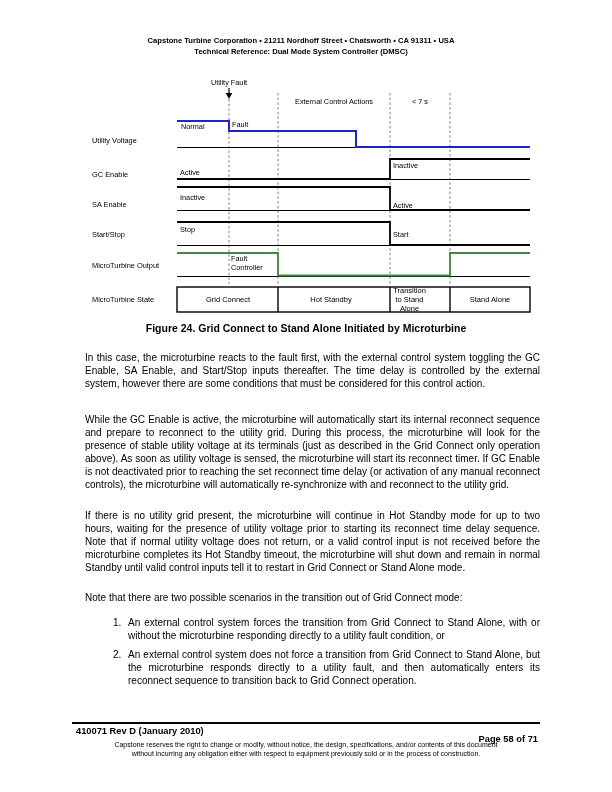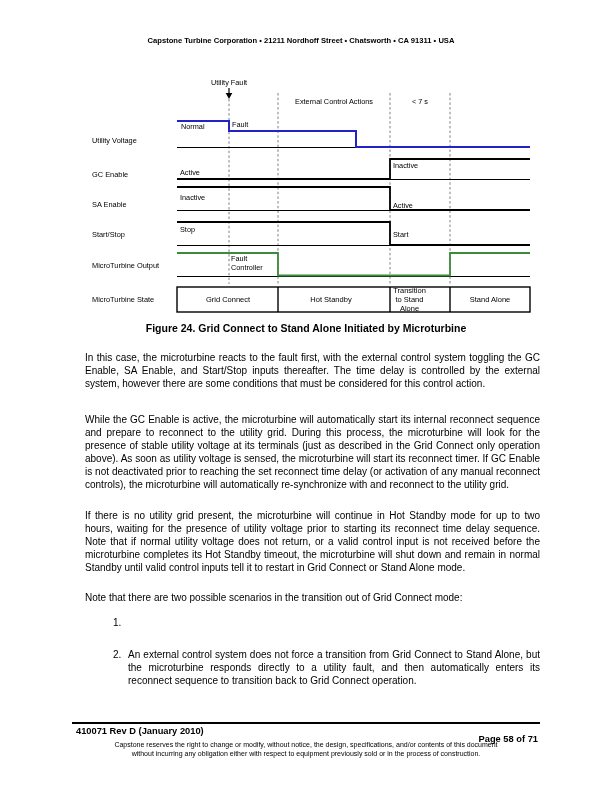--- a/index.html
+++ b/index.html
@@ -32,20 +32,21 @@
   .footer-page { position:absolute; right:74px; top:734px; font-size:9.3px; font-weight:bold; }
   .legal { position:absolute; left:72px; width:468px; text-align:center; font-size:7px;
     white-space:nowrap; }
 </style>
 </head>
 <body>
 
 <div class="page">
 
   <div class="hdr-line" style="top:36px">Capstone Turbine Corporation • 21211 Nordhoff Street • Chatsworth • CA 91311 • USA</div>
+  <div class="hdr-line" style="top:47px">Technical Reference: Dual Mode System Controller (DMSC)</div>
 
   <svg class="diagram-svg" width="612" height="792" viewBox="0 0 612 792">
     <g fill="none" stroke-width="1" stroke-dasharray="2.5,2.2" stroke="#808080">
       <line x1="229" y1="99" x2="229" y2="284"></line>
       <line x1="278" y1="93" x2="278" y2="284"></line>
       <line x1="390" y1="93" x2="390" y2="284"></line>
       <line x1="450" y1="93" x2="450" y2="284"></line>
     </g>
     <g>
       <line x1="229" y1="88" x2="229" y2="93.5" stroke="#000" stroke-width="1.2"></line>
@@ -101,20 +102,21 @@
   <div class="state-label" style="left:451px; width:78px">Stand Alone</div>
 
   <div class="caption">Figure 24. Grid Connect to Stand Alone Initiated by Microturbine</div>
 
   <div class="para" style="top:351px">In this case, the microturbine reacts to the fault first, with the external control system toggling the GC Enable, SA Enable, and Start/Stop inputs thereafter. The time delay is controlled by the external system, however there are some conditions that must be considered for this control action.</div>
   <div class="para" style="top:413px">While the GC Enable is active, the microturbine will automatically start its internal reconnect sequence and prepare to reconnect to the utility grid. During this process, the microturbine will look for the presence of stable utility voltage at its terminals (just as described in the Grid Connect only operation above). As soon as utility voltage is sensed, the microturbine will start its reconnect timer. If GC Enable is not deactivated prior to reaching the set reconnect time delay (or activation of any manual reconnect controls), the microturbine will automatically re-synchronize with and reconnect to the utility grid.</div>
   <div class="para" style="top:509px">If there is no utility grid present, the microturbine will continue in Hot Standby mode for up to two hours, waiting for the presence of utility voltage prior to starting its reconnect time delay sequence. Note that if normal utility voltage does not return, or a valid control input is not received before the microturbine completes its Hot Standby timeout, the microturbine will shut down and remain in normal Standby until valid control inputs tell it to restart in Grid Connect or Stand Alone mode.</div>
   <div class="para" style="top:591px">Note that there are two possible scenarios in the transition out of Grid Connect mode:</div>
 
   <div class="li-num" style="top:616px">1.</div>
+  <div class="li-text" style="top:616px">An external control system forces the transition from Grid Connect to Stand Alone, with or without the microturbine responding directly to a utility fault condition, or</div>
   <div class="li-num" style="top:648px">2.</div>
   <div class="li-text" style="top:648px">An external control system does not force a transition from Grid Connect to Stand Alone, but the microturbine responds directly to a utility fault, and then automatically enters its reconnect sequence to transition back to Grid Connect operation.</div>
 
   <div class="footer-rule"></div>
   <div class="footer-doc">410071 Rev D (January 2010)</div>
   <div class="footer-page">Page 58 of 71</div>
   <div class="legal" style="top:741px">Capstone reserves the right to change or modify, without notice, the design, specifications, and/or contents of this document</div>
   <div class="legal" style="top:750px">without incurring any obligation either with respect to equipment previously sold or in the process of construction.</div>
 
 </div>

